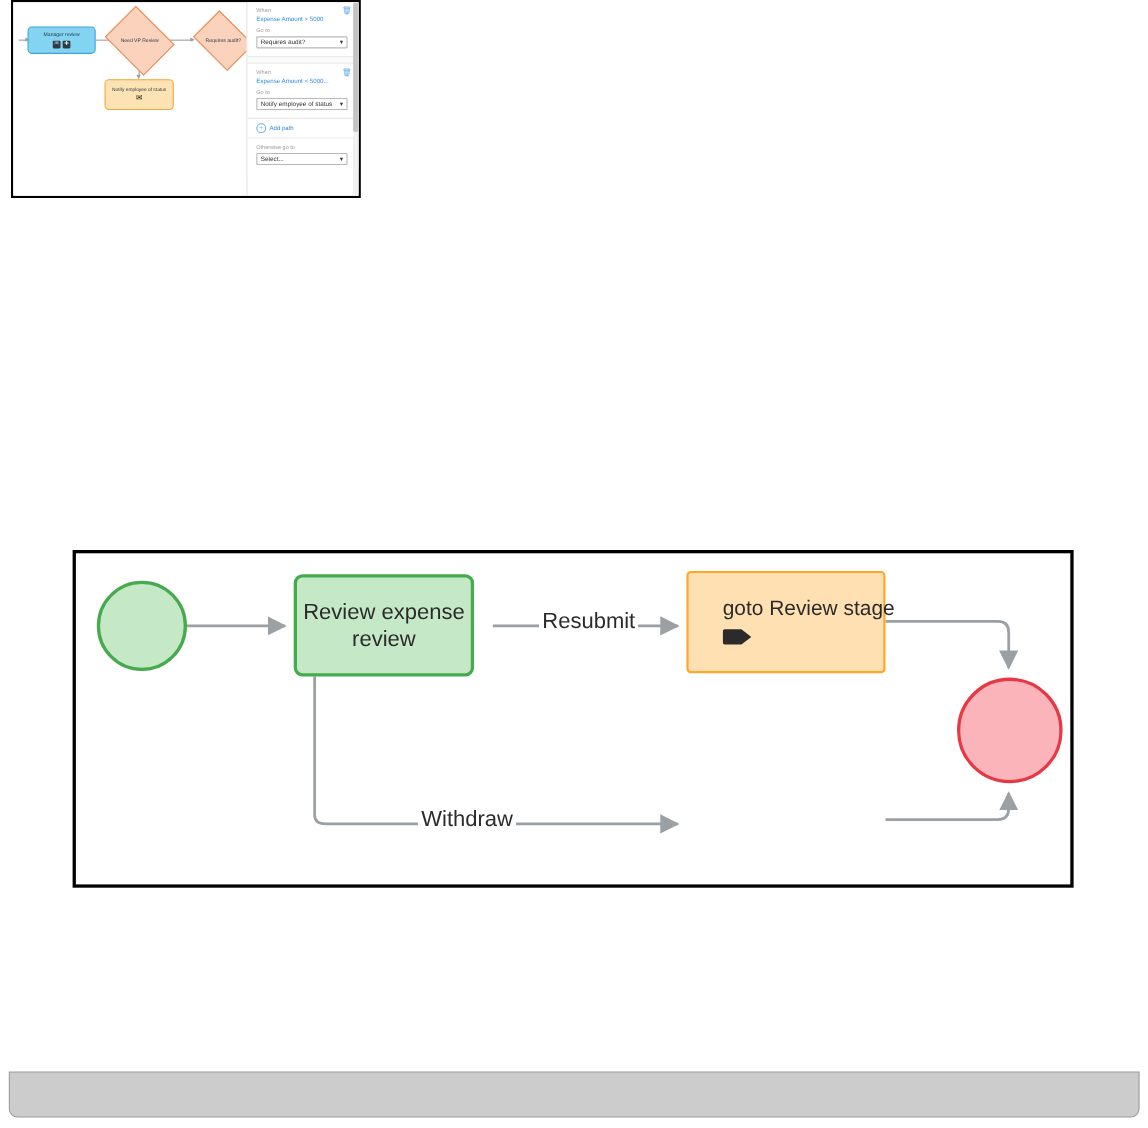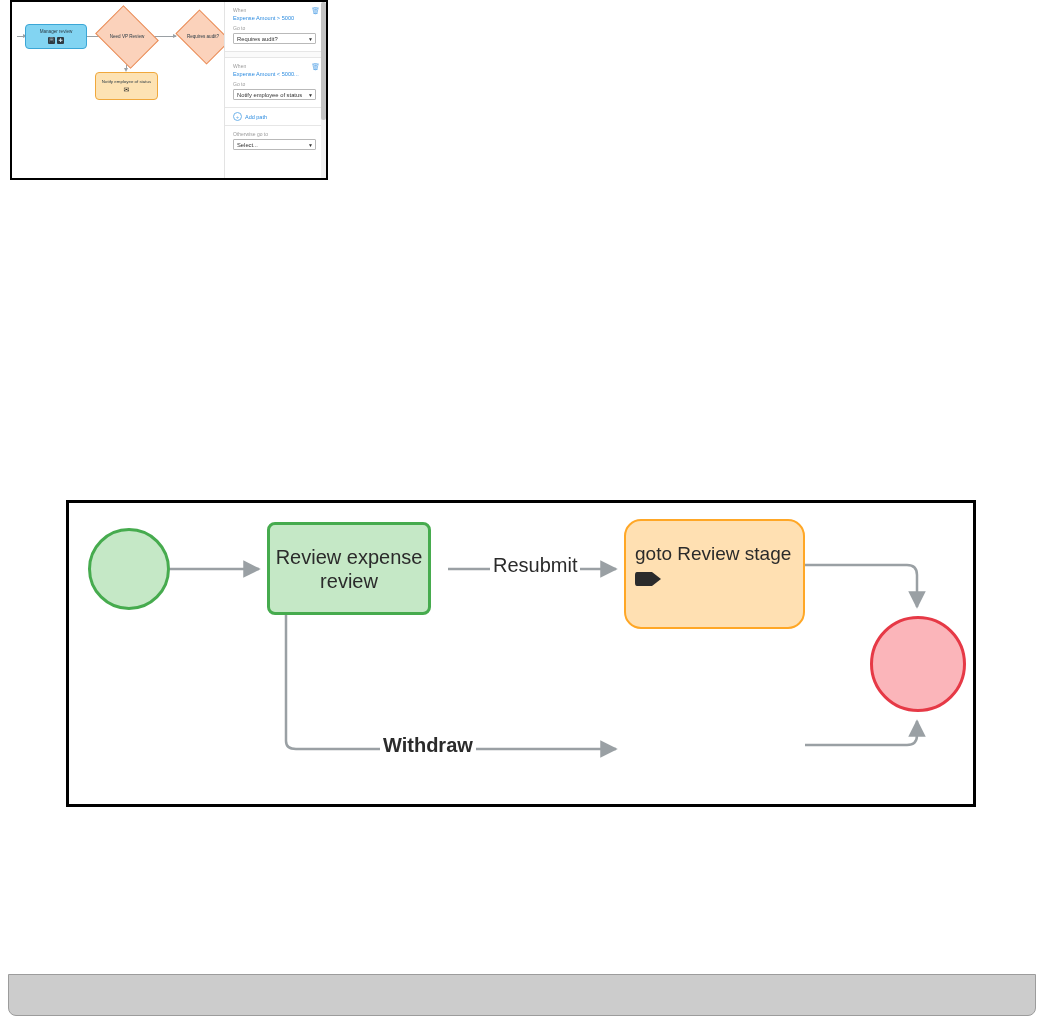--- a/index.html
+++ b/index.html
@@ -137,35 +137,35 @@
     left:801px;top:113px;width:96px;height:96px;border-radius:50%;
     background:#fbb5ba;border:3.5px solid #e63946;
   }
   #review-box{
     left:198px;top:19px;width:164px;height:93px;border-radius:8px;
     background:#c5e8c6;border:3px solid #46ab4e;
     display:flex;align-items:center;justify-content:center;text-align:center;
   }
   #review-box .t{font-size:20px;color:#2b2b2b;line-height:24px;}
   .goto-box{
-    width:181px;height:110px;border-radius:17px;
+    width:181px;height:93px;border-radius:4px;
     background:#ffe0b2;border:2.5px solid #ffa726;
-    padding:22px 0 0 9px;
+    padding:22px 0 0 31px;
   }
   #goto-review{left:555px;top:16px;}
   #goto-withdraw{left:555px;top:196px;}
   .goto-box .t{font-size:19px;color:#2b2b2b;line-height:22px;white-space:nowrap;}
   .flag{margin-top:5px;width:27px;height:18px;}
 
   .edge-label{
     position:absolute;font-size:20px;color:#2b2b2b;
     background:#fff;padding:0 3px;line-height:20px;white-space:nowrap;
   }
   #lbl-resubmit{left:421px;top:52px;}
-  #lbl-withdraw{left:311px;top:232px;font-weight:bold;}
+  #lbl-withdraw{left:311px;top:232px;}
 
   
   #answer-panel{
     position:absolute;left:8px;top:873px;width:1028px;height:143px;
   }
   #answer-body{
     position:absolute;left:0;top:0;width:100%;height:100px;
     background:#cccccc;border:1px solid #9c9c9c;
     border-radius:8px 8px 0 0;box-sizing:border-box;
   }

